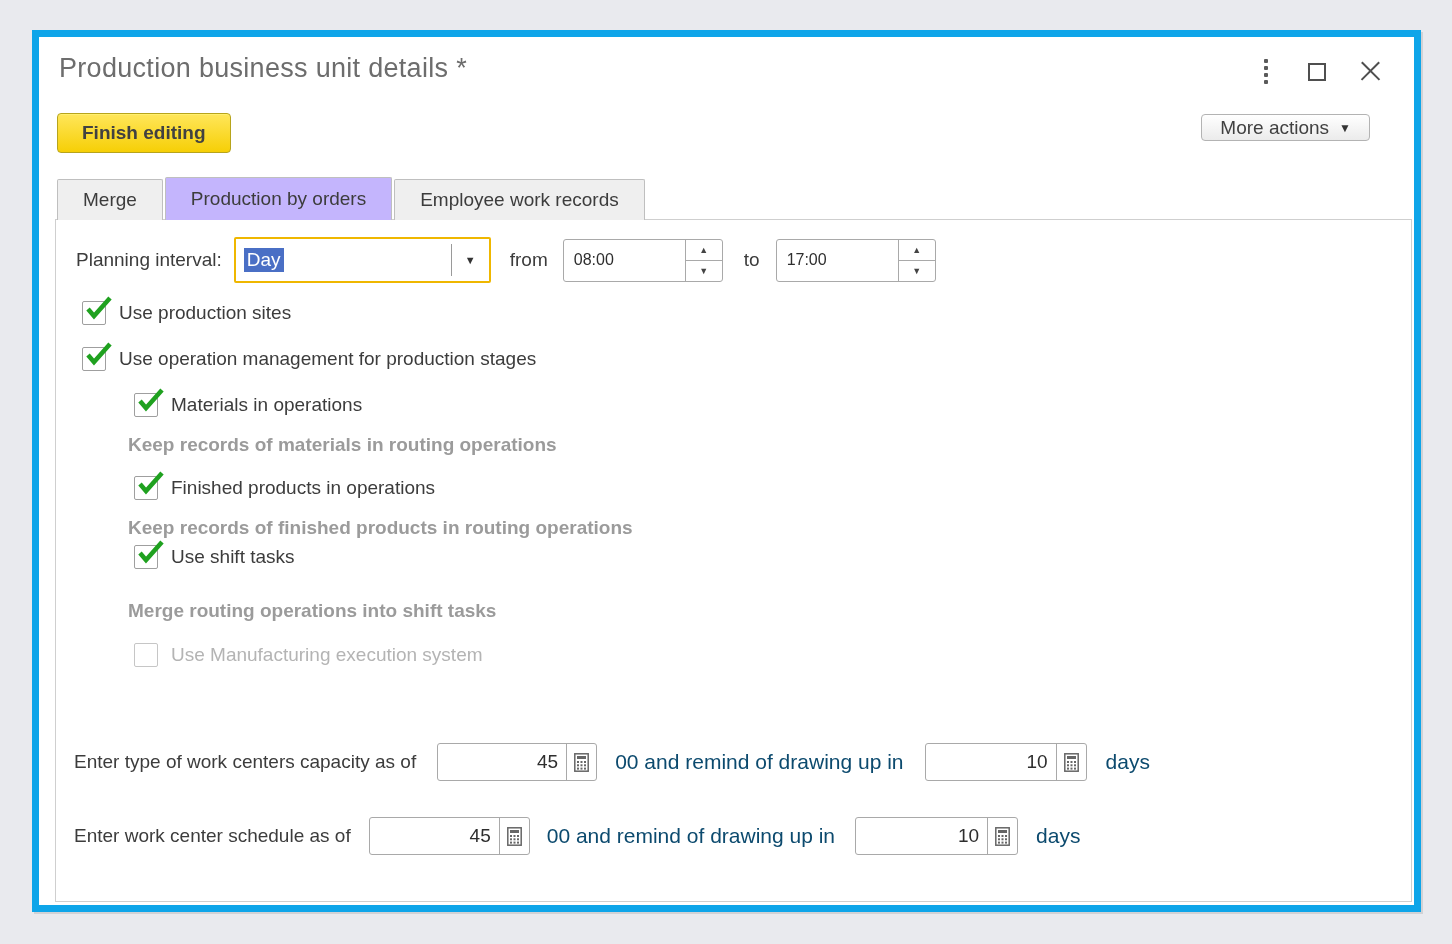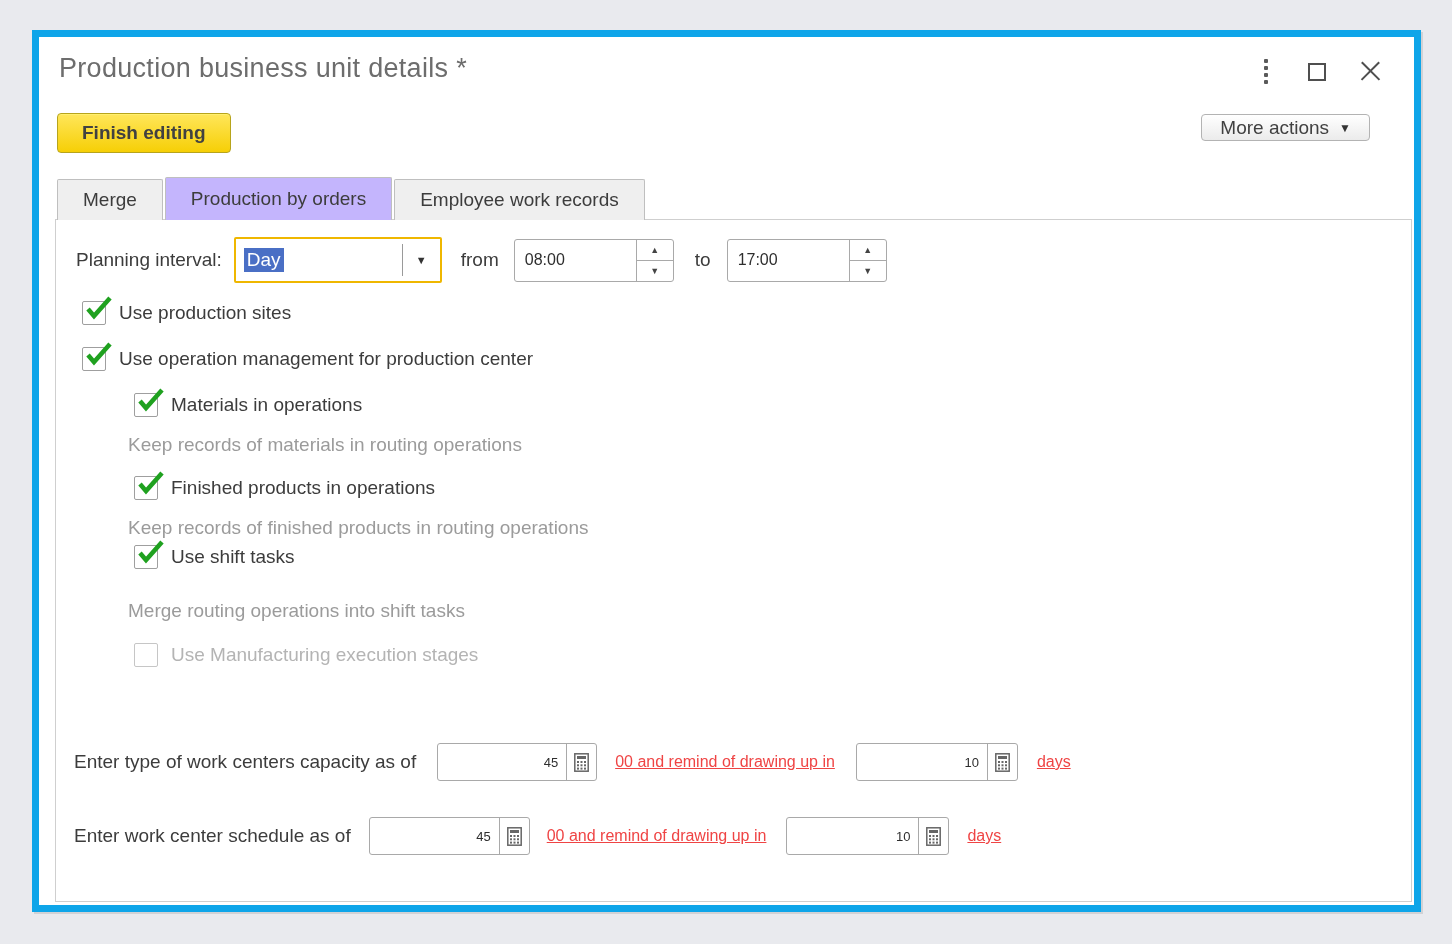--- a/index.html
+++ b/index.html
@@ -58,24 +58,24 @@
     display:flex; align-items:center; cursor:pointer;
   }
   .tab.active { background:#c4b5fd; height:43px; position:relative; z-index:4; }
   .panel {
     position:absolute; left:16px; top:182px; width:1357px; height:683px;
     border:1px solid #cfcfcf; background:#fff; z-index:1;
   }
   
   .row { position:absolute; display:flex; align-items:center; }
   .lbl { font-size:19px; color:#3c3c3c; white-space:nowrap; }
-  .desc { position:absolute; font-size:19px; color:#9b9b9b; white-space:nowrap; }
+  .desc { position:absolute; font-size:19px; color:#9b9b9b; white-space:nowrap;font-weight:bold; }
   
   .dd {
-    display:flex; align-items:stretch; width:208px; height:46px;
+    display:flex; align-items:stretch; width:257px; height:46px;
     border:2px solid #efb700; border-radius:2px; background:#fff; cursor:pointer;
   }
   .dd .val { flex:1; display:flex; align-items:center; padding-left:8px; font-size:19px; }
   .dd .sel { background:#4a6fc5; color:#fff; padding:1px 3px; }
   .dd .arr {
     width:38px; display:flex; align-items:center; justify-content:center;
     border-left:1px solid #9a9a9a; margin:5px 0; color:#333; font-size:13px;
   }
   
   .spin {
@@ -97,25 +97,25 @@
   }
   .cbox svg { position:absolute; left:1px; top:-6px; overflow:visible; }
   .cbrow.disabled .cbox { border-color:#c6c6c6; }
   .cbrow .cl { font-size:19px; color:#3c3c3c; }
   .cbrow.disabled .cl { color:#b4b4b4; }
   
   .numf {
     display:flex; align-items:stretch; height:38px;
     border:1px solid #a9a9a9; border-radius:3px; background:#fff;
   }
-  .numf .val { display:flex; align-items:center; justify-content:flex-end; padding-right:8px; font-size:13px; color:#2e2e2e; }
+  .numf .val { display:flex; align-items:center; justify-content:flex-end; padding-right:8px; font-size:19px; color:#2e2e2e; }
   .numf .calc {
     width:30px; border-left:1px solid #a9a9a9; display:flex; align-items:center; justify-content:center; cursor:pointer;
   }
-  .mid { font-size:16px; color:#ef4444; white-space:nowrap;text-decoration:underline; }
+  .mid { font-size:21px; color:#0c4a6e; white-space:nowrap; }
 </style>
 </head>
 <body>
 
 <div class="window">
 
   <div class="title">Production business unit details *</div>
   <div class="win-controls">
     <div class="kebab">
         <i></i>
@@ -175,21 +175,21 @@
       </span>
       <span class="cl">Use production sites</span>
     </div>
 
     <div class="cbrow" style="left:26px; top:127px;">
       <span class="cbox">
         <svg width="30" height="30">
             <polyline points="4,13 10,20 26,2" fill="none" stroke="#1fa11f" stroke-width="4.5"></polyline>
           </svg>
       </span>
-      <span class="cl">Use operation management for production center</span>
+      <span class="cl">Use operation management for production stages</span>
     </div>
 
     <div class="cbrow" style="left:78px; top:173px;">
       <span class="cbox">
         <svg width="30" height="30">
             <polyline points="4,13 10,20 26,2" fill="none" stroke="#1fa11f" stroke-width="4.5"></polyline>
           </svg>
       </span>
       <span class="cl">Materials in operations</span>
     </div>
@@ -210,21 +210,21 @@
         <svg width="30" height="30">
             <polyline points="4,13 10,20 26,2" fill="none" stroke="#1fa11f" stroke-width="4.5"></polyline>
           </svg>
       </span>
       <span class="cl">Use shift tasks</span>
     </div>
     <div class="desc" style="left:72px; top:380px;">Merge routing operations into shift tasks</div>
 
     <div class="cbrow disabled" style="left:78px; top:423px;">
       <span class="cbox"></span>
-      <span class="cl">Use Manufacturing execution stages</span>
+      <span class="cl">Use Manufacturing execution system</span>
     </div>
 
     <div class="row" style="left:18px; top:522px; height:40px;">
       <span class="lbl">Enter type of work centers capacity as of</span>
       <div class="numf" style="margin-left:21px; width:160px;">
         <span class="val" style="flex:1;">45</span>
         <span class="calc">
           <svg width="15" height="19" viewBox="0 0 15 19">
               <rect x="0.8" y="0.8" width="13.4" height="17.4" fill="none" stroke="#666" stroke-width="1.5"></rect>
               <rect x="3" y="3" width="9" height="3" fill="#666"></rect>

